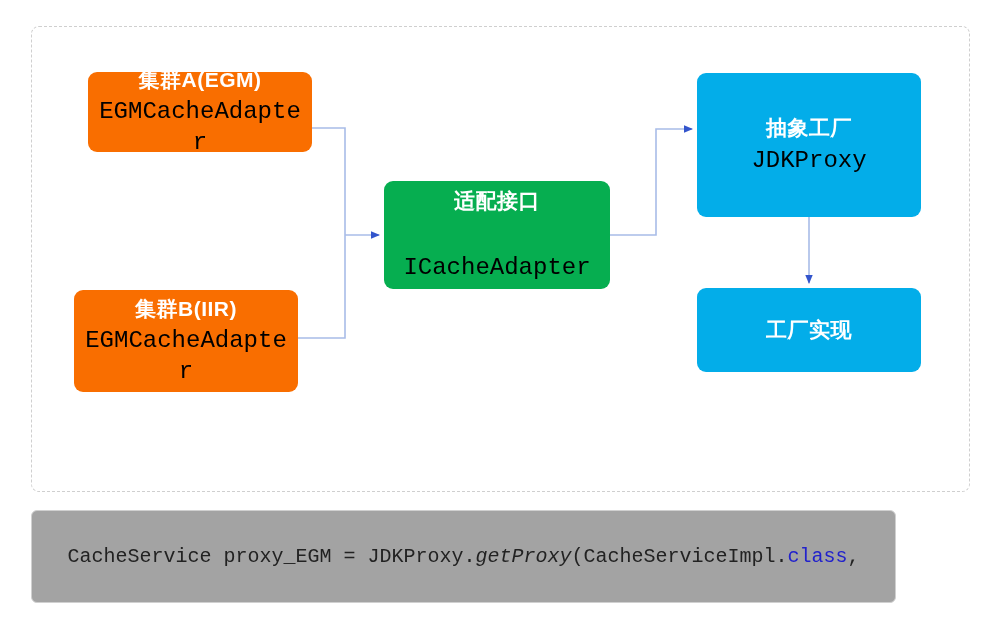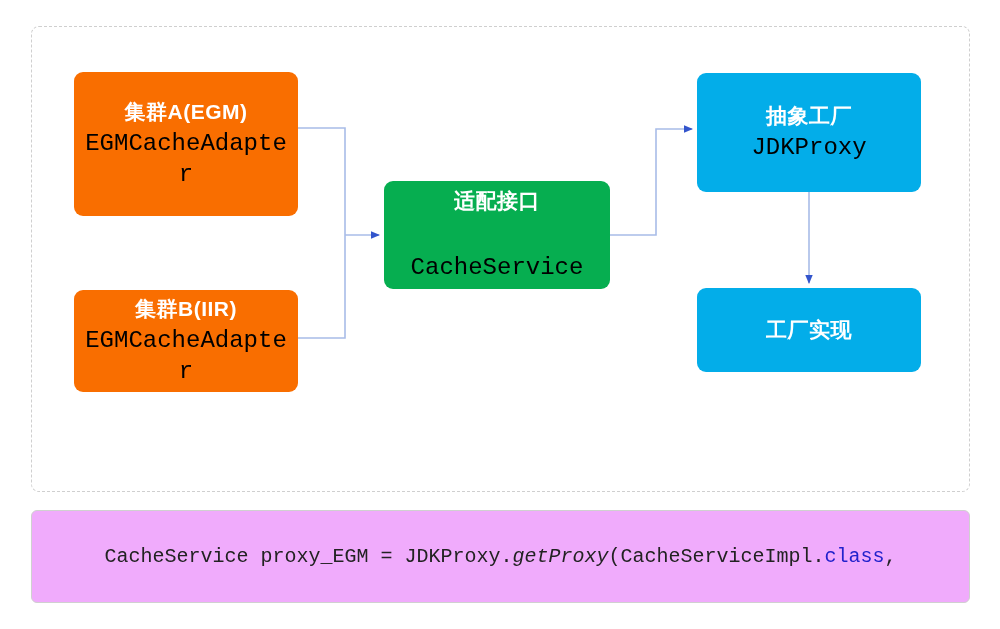--- a/index.html
+++ b/index.html
@@ -60,47 +60,47 @@
     margin-top: 2px;
     word-break: break-all;
     max-width: 100%;
   }
 
   .node-orange { background: #f96e00; }
   .node-green  { background: #06ae50; gap: 34px; }
   .node-blue   { background: #03ade9; }
 
   
-  #node-egm  { left: 74px;  top: 72px;  width: 224px; height: 144px; }
+  #node-egm  { left: 88px;  top: 72px;  width: 224px; height: 80px; }
   #node-iir  { left: 74px;  top: 290px; width: 224px; height: 102px; }
   #node-adapter { left: 384px; top: 181px; width: 226px; height: 108px; }
-  #node-factory { left: 697px; top: 73px; width: 224px; height: 119px; }
+  #node-factory { left: 697px; top: 73px; width: 224px; height: 144px; }
   #node-factoryimpl { left: 697px; top: 288px; width: 224px; height: 84px; }
 
   
   .connectors {
     position: absolute;
     left: 0;
     top: 0;
     width: 1000px;
     height: 629px;
     pointer-events: none;
   }
 
   
   .code-box {
     position: absolute;
     left: 31px;
     top: 510px;
-    width: 939px;
+    width: 865px;
     height: 93px;
     box-sizing: border-box;
     border: 1px solid #d0d0d0;
     border-radius: 6px;
-    background: #f0abfc;
+    background: #a3a3a3;
     display: flex;
     flex-direction: column;
     align-items: center;
     justify-content: center;
     padding: 4px 10px;
   }
   .code-line {
     font-family: "Liberation Mono", "DejaVu Sans Mono", monospace;
     font-size: 20px;
     color: #222222;
@@ -143,21 +143,21 @@
     <div class="subtitle-code">EGMCacheAdapter</div>
   </div>
 
   <div class="node node-orange" id="node-iir">
     <div class="title-cn">集群B(IIR)</div>
     <div class="subtitle-code">EGMCacheAdapter</div>
   </div>
 
   <div class="node node-green" id="node-adapter">
     <div class="title-cn">适配接口</div>
-    <div class="subtitle-code">CacheService</div>
+    <div class="subtitle-code">ICacheAdapter</div>
   </div>
 
   <div class="node node-blue" id="node-factory">
     <div class="title-cn">抽象工厂</div>
     <div class="subtitle-code">JDKProxy</div>
   </div>
 
   <div class="node node-blue" id="node-factoryimpl">
     <div class="title-cn">工厂实现</div>
   </div>

